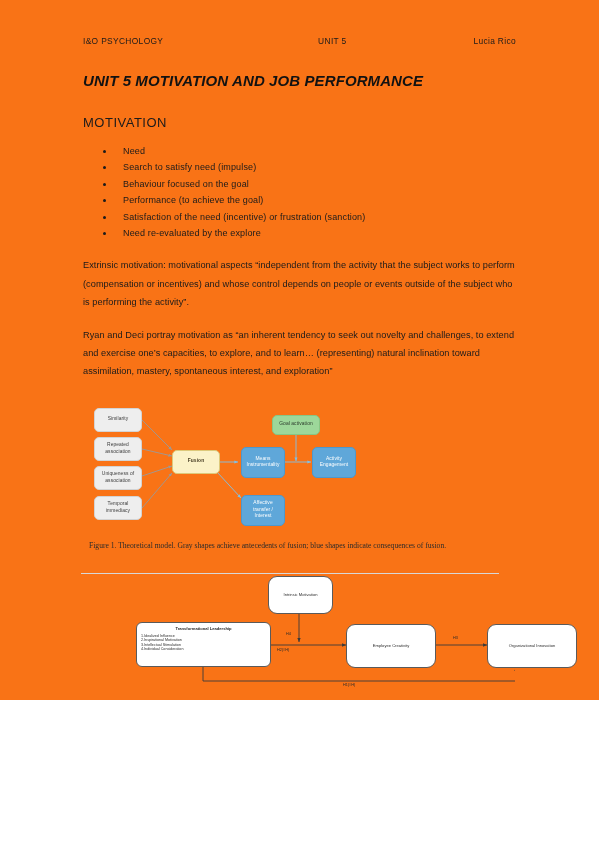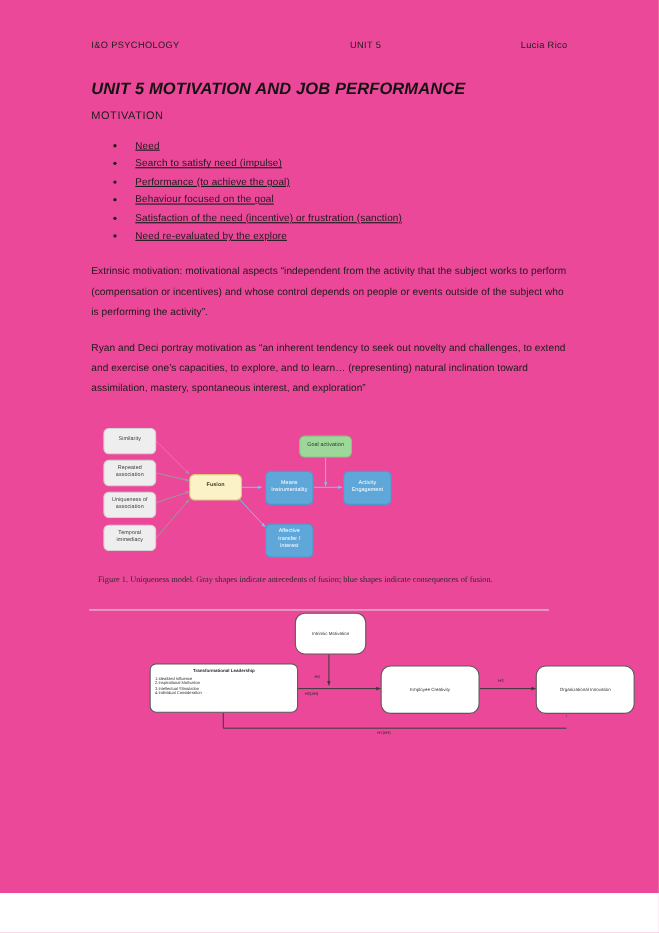--- a/index.html
+++ b/index.html
@@ -7,22 +7,22 @@
     padding: 0;
     background: #ffffff;
   }
   body {
     font-family: "Liberation Sans", sans-serif;
     color: #1a1a1a;
   }
   #page {
     position: relative;
     width: 599px;
-    height: 812px;
-    background: #ec4899;
+    height: 700px;
+    background: #f97316;
     overflow: hidden;
   }
   .content {
     position: absolute;
     left: 83px;
     top: 0;
     width: 433px;
   }
 
   
@@ -41,42 +41,41 @@
   
   .doc-title {
     margin-top: 26px;
     font-size: 15px;
     font-weight: bold;
     font-style: italic;
     letter-spacing: .1px;
     color: #121212;
   }
   .sub-head {
-    margin-top: 11px;
-    font-size: 10px;
+    margin-top: 26px;
+    font-size: 13px;
     letter-spacing: .5px;
     color: #1b1b1b;
   }
 
   
   p.body {
     margin: 15px 0 0 0;
     font-size: 9.2px;
     line-height: 18.2px;
     text-align: left;
     color: #1b1b1b;
     letter-spacing: .05px;
   }
 
   
   ul.bullets {
     margin: 13px 0 0 0;
     padding: 0;
     list-style: none;
-    text-decoration: underline;
   }
   ul.bullets li {
     position: relative;
     padding-left: 40px;
     font-size: 9px;
     line-height: 16.4px;
     letter-spacing: .15px;
     color: #1b1b1b;
   }
   ul.bullets li::before {
@@ -199,22 +198,22 @@
     </div>
 
     <div class="doc-title">UNIT 5 MOTIVATION AND JOB PERFORMANCE</div>
 
     <div class="sub-head">MOTIVATION</div>
 
 
     <ul class="bullets">
       <li>Need</li>
       <li>Search to satisfy need (impulse)</li>
+      <li>Behaviour focused on the goal</li>
       <li>Performance (to achieve the goal)</li>
-      <li>Behaviour focused on the goal</li>
       <li>Satisfaction of the need (incentive) or frustration (sanction)</li>
       <li>Need re-evaluated by the explore</li>
     </ul>
 
     <p class="body">Extrinsic motivation: motivational aspects “independent from the activity that the subject works to perform (compensation or incentives) and whose control depends on people or events outside of the subject who is performing the activity”.</p>
     <p class="body">Ryan and Deci portray motivation as “an inherent tendency to seek out novelty and challenges, to extend and exercise one’s capacities, to explore, and to learn… (representing) natural inclination toward assimilation, mastery, spontaneous interest, and exploration”</p>
 
     <div class="fig1-wrap">
       <svg width="428" height="128" viewBox="0 0 428 128">
         <defs>
@@ -248,21 +247,21 @@
       <div class="node yellow" style="left:86px;  top:52px;  width:48px; height:24px;">Fusion</div>
 
       <div class="node blue" style="left:155px; top:49px;  width:44px; height:31px;">Means Instrumentality</div>
       <div class="node blue" style="left:155px; top:97px;  width:44px; height:31px;">Affective transfer / Interest</div>
 
       <div class="node green" style="left:186px; top:17px;  width:48px; height:20px;">Goal activation</div>
       <div class="node blue" style="left:226px; top:49px;  width:44px; height:31px;">Activity Engagement</div>
     </div>
 
     <div class="fig-caption">
-      <span class="fig-label">Figure 1.</span><span> Uniqueness model. Gray shapes indicate antecedents of fusion; blue shapes indicate consequences of fusion.</span>
+      <span class="fig-label">Figure 1.</span><span> Theoretical model. Gray shapes achieve antecedents of fusion; blue shapes indicate consequences of fusion.</span>
     </div>
 
     <div class="fig2-wrap">
       <div class="fig2-rule"></div>
 
       <svg width="434" height="128" viewBox="0 0 434 128">
         <defs>
           <marker id="ah2" markerWidth="5.5" markerHeight="5.5" refX="4.4" refY="2.75" orient="auto">
             <path d="M0,0.9 L4.4,2.75 L0,4.6 z" fill="#3a3a3a"></path>
           </marker>

